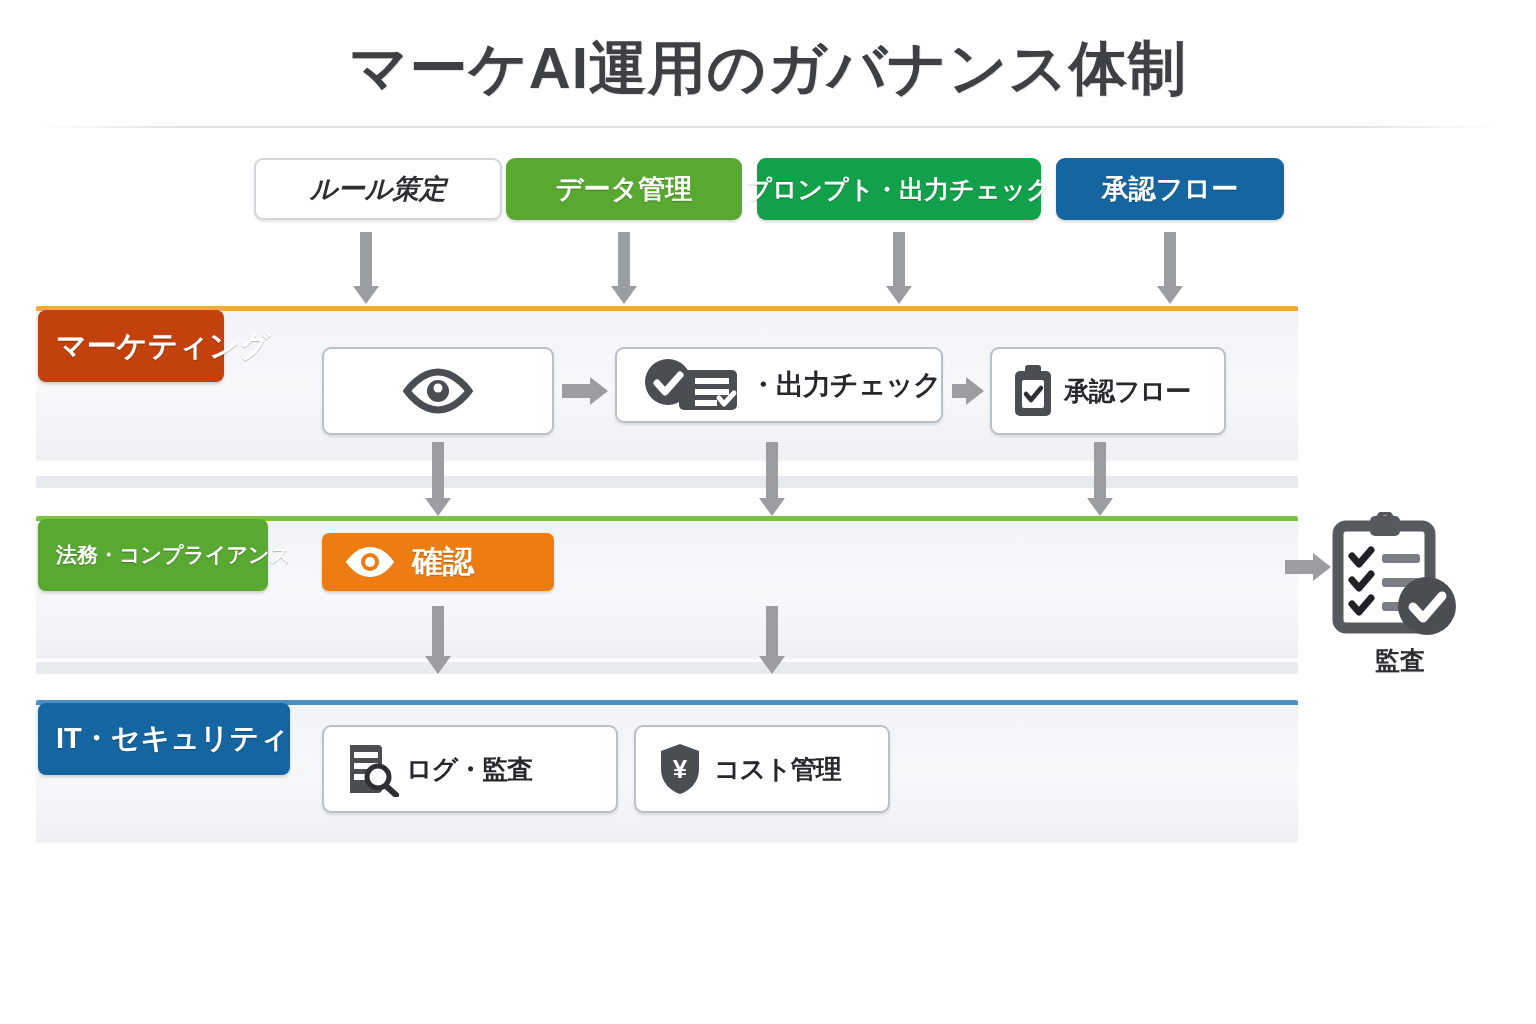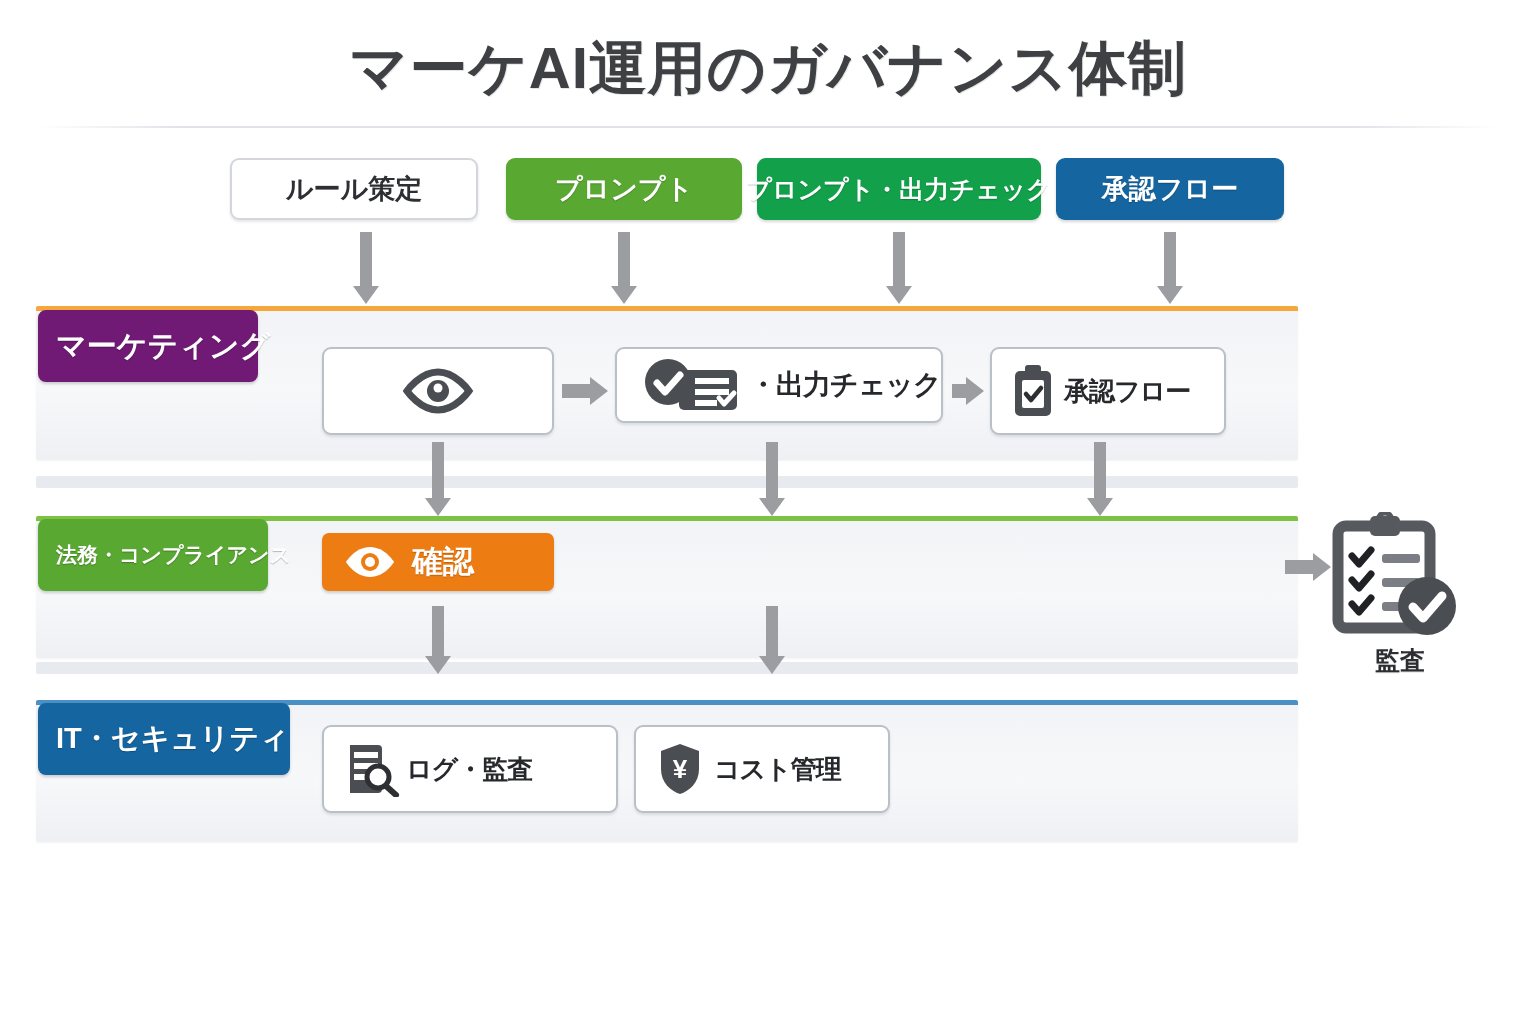--- a/index.html
+++ b/index.html
@@ -138,25 +138,25 @@
   svg{display:block;}
 </style>
 </head>
 <body>
 
 <div class="stage">
 
   <div class="title">マーケAI運用のガバナンス体制</div>
   <div class="title-rule"></div>
 
-  <div class="topchip plain" style="left:230px;top:158px;width:248px;">
+  <div class="topchip plain" style="left:254px;top:158px;width:248px;font-style:italic;">
     <span>ルール策定</span>
   </div>
   <div class="topchip" style="left:506px;top:158px;width:236px;background:#59A832;">
-    <span>プロンプト</span>
+    <span>データ管理</span>
   </div>
   <div class="topchip" style="left:757px;top:158px;width:284px;background:#12A04A;font-size:25px;">
     <span>プロンプト・出力チェック</span>
   </div>
   <div class="topchip" style="left:1056px;top:158px;width:228px;background:#1565A0;">
     <span>承認フロー</span>
   </div>
 
   <div class="darrow" style="left:353px;top:232px;height:72px;">
     <div class="shaft" style="height:54px;"></div>
@@ -171,21 +171,21 @@
     <div class="head" style="top:54px;"></div>
   </div>
   <div class="darrow" style="left:1157px;top:232px;height:72px;">
     <div class="shaft" style="height:54px;"></div>
     <div class="head" style="top:54px;"></div>
   </div>
 
   <div class="band" style="top:306px;height:154px;">
     <div class="band-top" style="background:#F5A73C;"></div>
   </div>
-  <div class="band-label" style="left:38px;top:310px;width:220px;background:#701a75;font-size:30px;">
+  <div class="band-label" style="left:38px;top:310px;width:186px;background:#c2410c;font-size:30px;">
     <span>マーケティング</span>
   </div>
 
   <div class="node" style="left:322px;top:347px;width:232px;height:88px;">
     <span>
       <svg width="72" height="46" viewBox="0 0 72 46">
         <path d="M36 4C18 4 5 23 5 23s13 19 31 19 31-19 31-19S54 4 36 4z" fill="none" stroke="#4A4D52" stroke-width="7"></path>
         <circle cx="36" cy="23" r="11" fill="#4A4D52"></circle>
         <circle cx="36" cy="20" r="4.5" fill="#ffffff"></circle>
       </svg>

